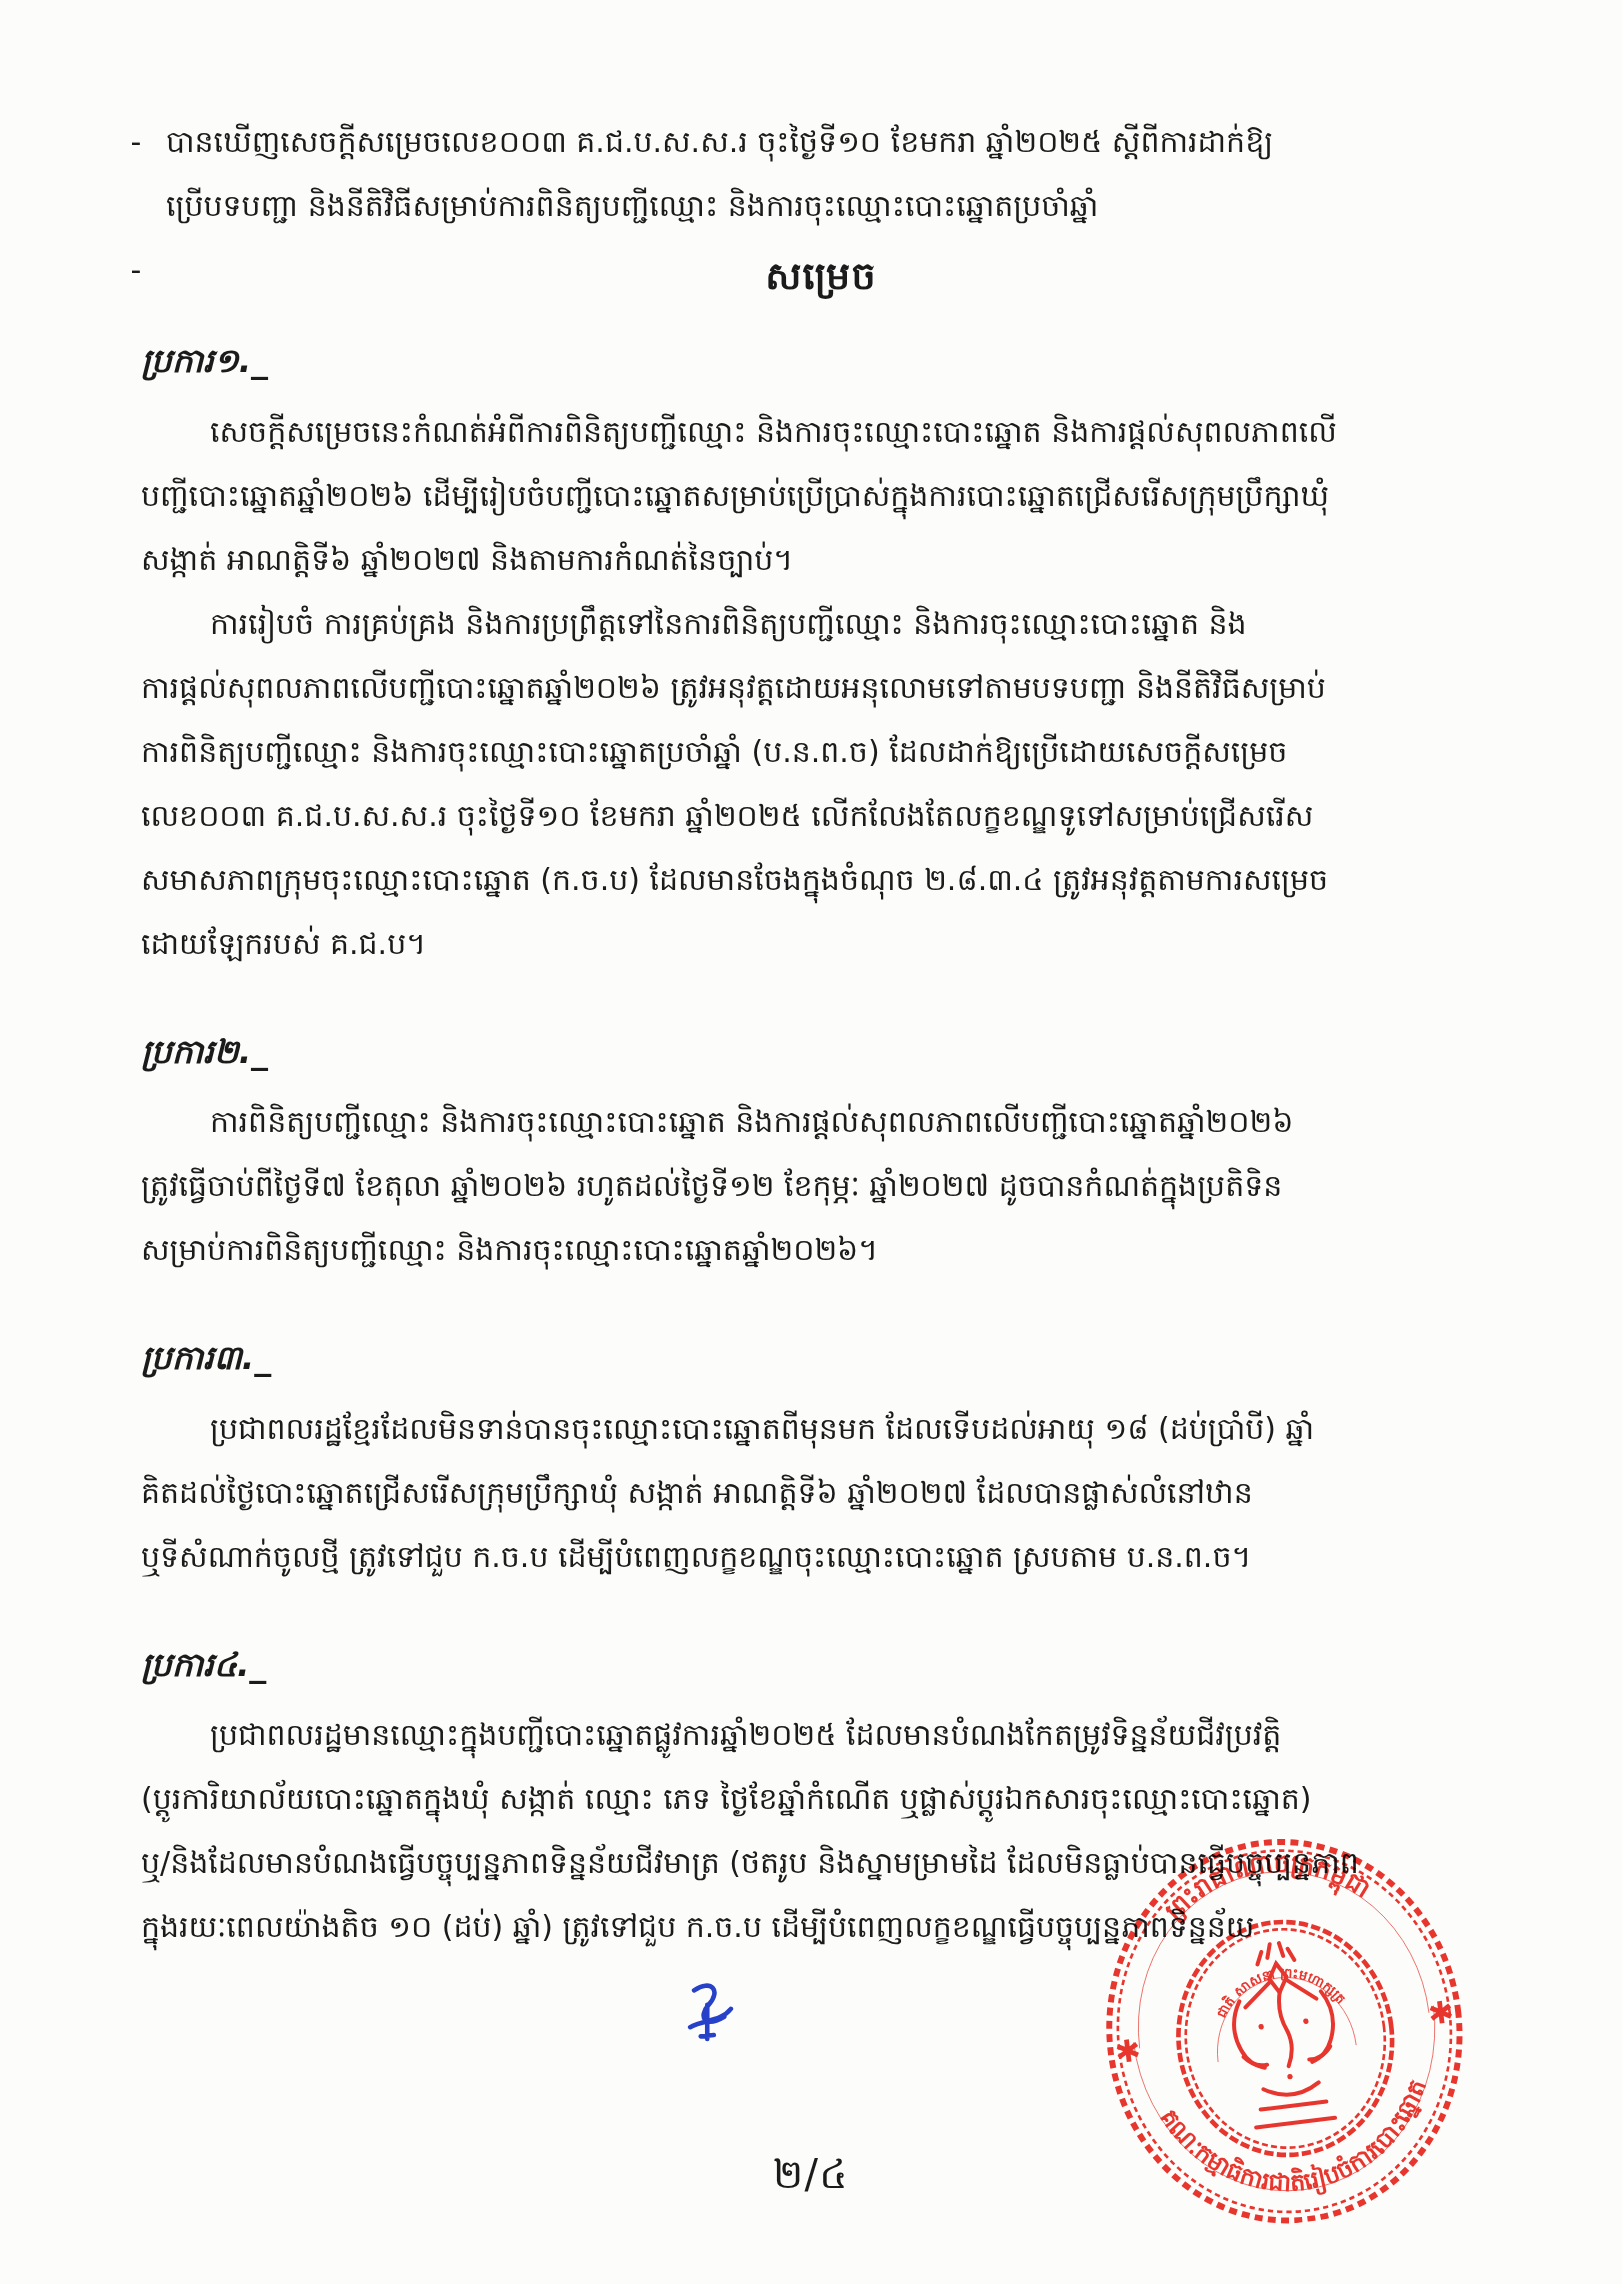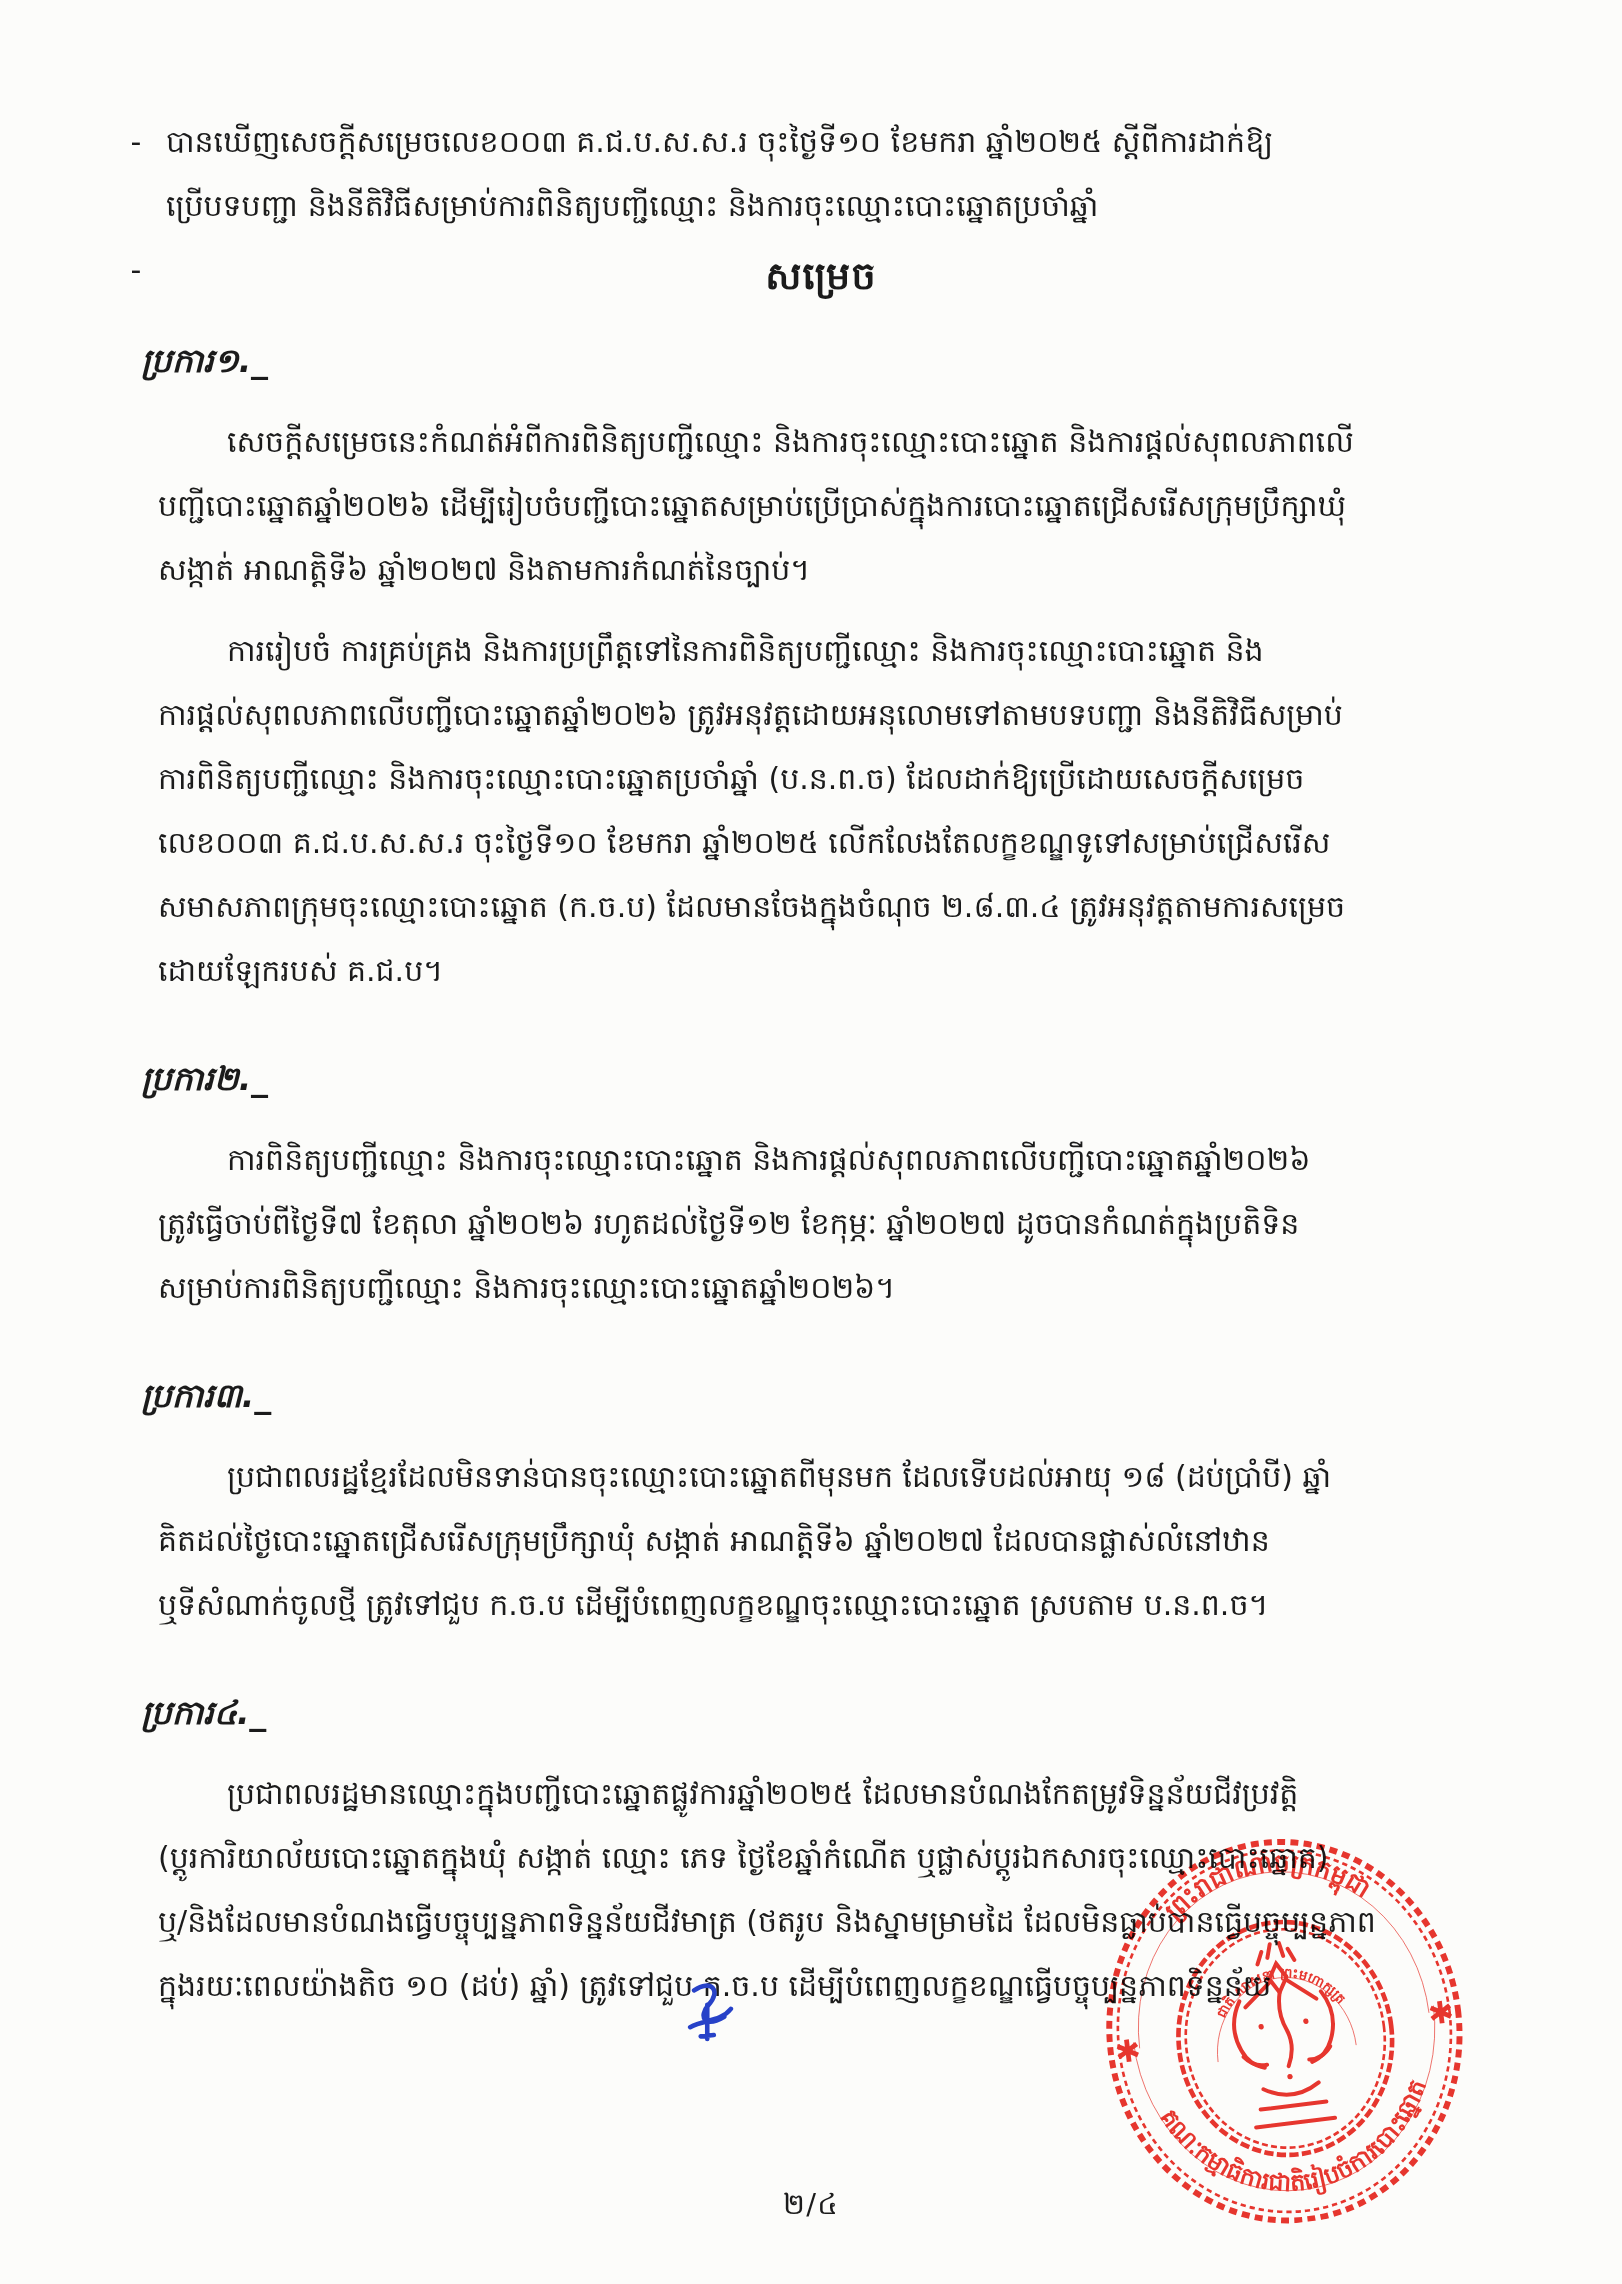--- a/index.html
+++ b/index.html
@@ -33,21 +33,21 @@
   }
   
   .article{margin-top:43px;}
   .article-heading{
     font-weight:bold;
     font-size:33px;
     line-height:65px;
     margin-bottom:6.5px;
     font-style:italic;
   }
-  .para{margin:17px;}
+  .para{margin:0;}
   .pline{white-space:nowrap;}
   .pline.first{padding-left:69px;}
   
   .stamp{
     position:absolute;
     left:1098px; top:1825px;
     width:371px; height:398px;
     color:#e8251d;
     mix-blend-mode:multiply;
     opacity:.92;
@@ -60,23 +60,22 @@
     position:absolute;
     left:681px; top:1976px;
     width:63px; height:73px;
   }
   
   .page-number{
     position:absolute;
     left:0; right:0;
     top:2149px;
     text-align:center;
-    font-size:29px;
+    font-size:40px;
     letter-spacing:1.3px;
-    margin-top:37px;
   }
 </style>
 </head>
 <body>
 
 <div class="page">
   <div class="content">
 
     <div class="preamble">
       <div class="b-line">

